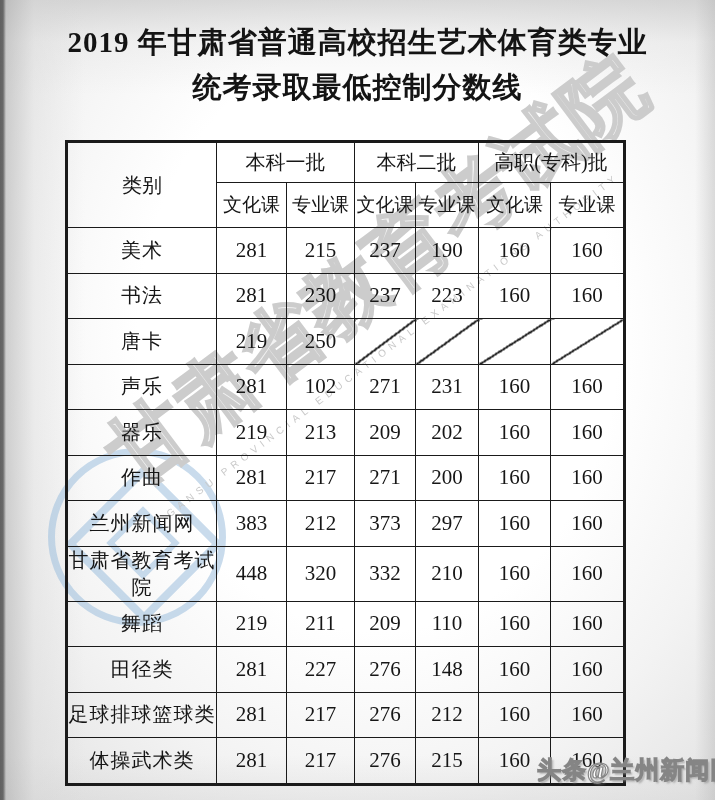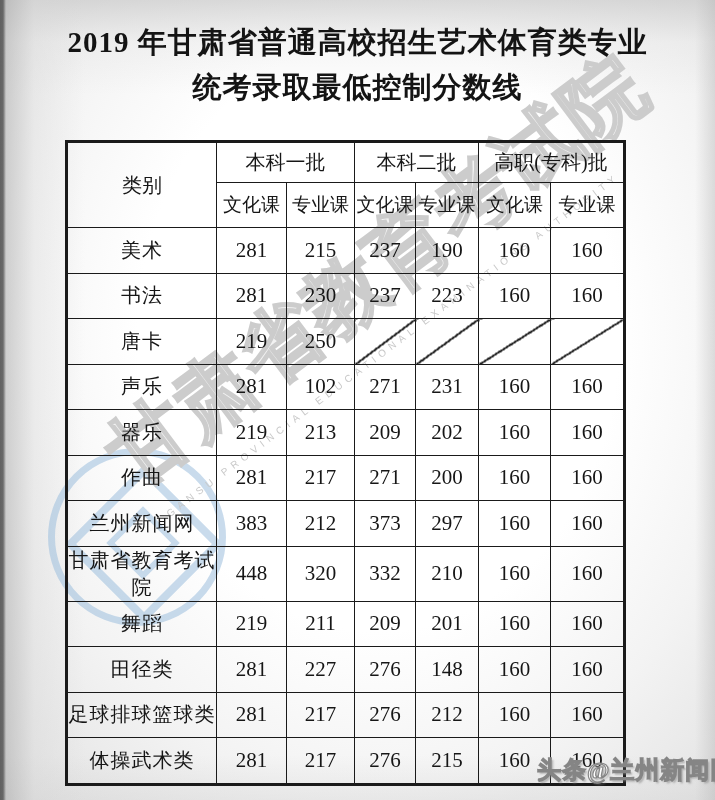--- a/index.html
+++ b/index.html
@@ -201,21 +201,21 @@
           <td>332</td>
           <td>210</td>
           <td>160</td>
           <td>160</td>
         </tr>
         <tr>
           <td class="cat">舞蹈</td>
           <td>219</td>
           <td>211</td>
           <td>209</td>
-          <td>201</td>
+          <td>110</td>
           <td>160</td>
           <td>160</td>
         </tr>
         <tr>
           <td class="cat">田径类</td>
           <td>281</td>
           <td>227</td>
           <td>276</td>
           <td>148</td>
           <td>160</td>

